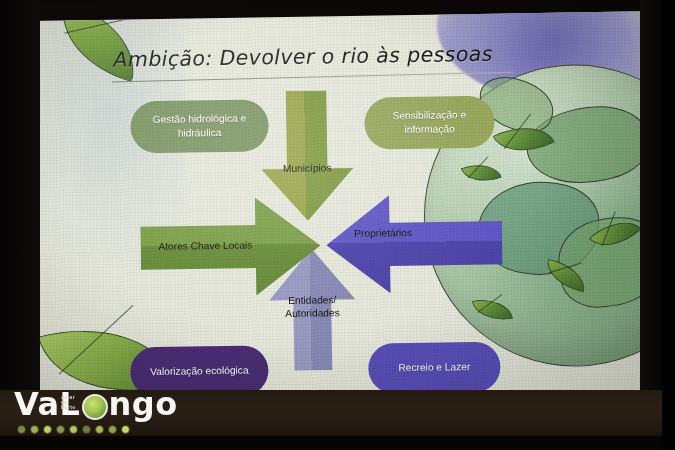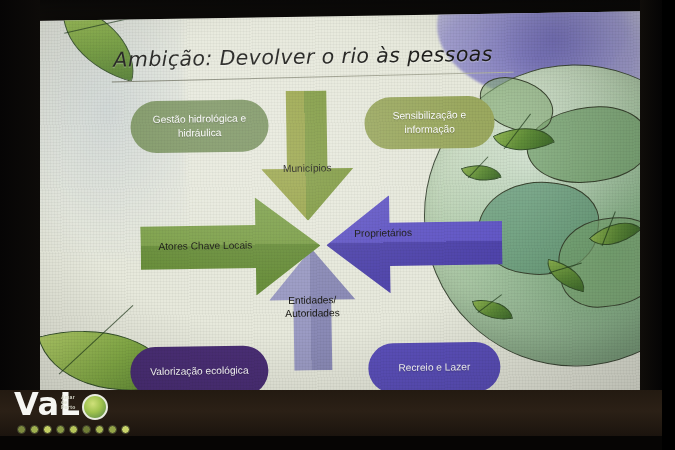--- a/index.html
+++ b/index.html
@@ -193,20 +193,21 @@
   <div class="wall-right"></div>
   <div class="wall-bottom"></div>
   <div class="wall-bottom-edge"></div>
 
   <div class="logo">
     <div class="logo-word">
       <span>VaL</span>
       <span class="logo-o">
         <span class="logo-sub">Amar de Porto</span>
       </span>
+      <span>ngo</span>
     </div>
     <div class="logo-dots">
         <i style="background: rgb(125, 138, 63);"></i>
         <i style="background: rgb(159, 176, 80);"></i>
         <i style="background: rgb(195, 207, 99);"></i>
         <i style="background: rgb(138, 154, 69);"></i>
         <i style="background: rgb(182, 196, 90);"></i>
         <i style="background: rgb(111, 124, 54);"></i>
         <i style="background: rgb(168, 183, 82);"></i>
         <i style="background: rgb(147, 164, 72);"></i>

